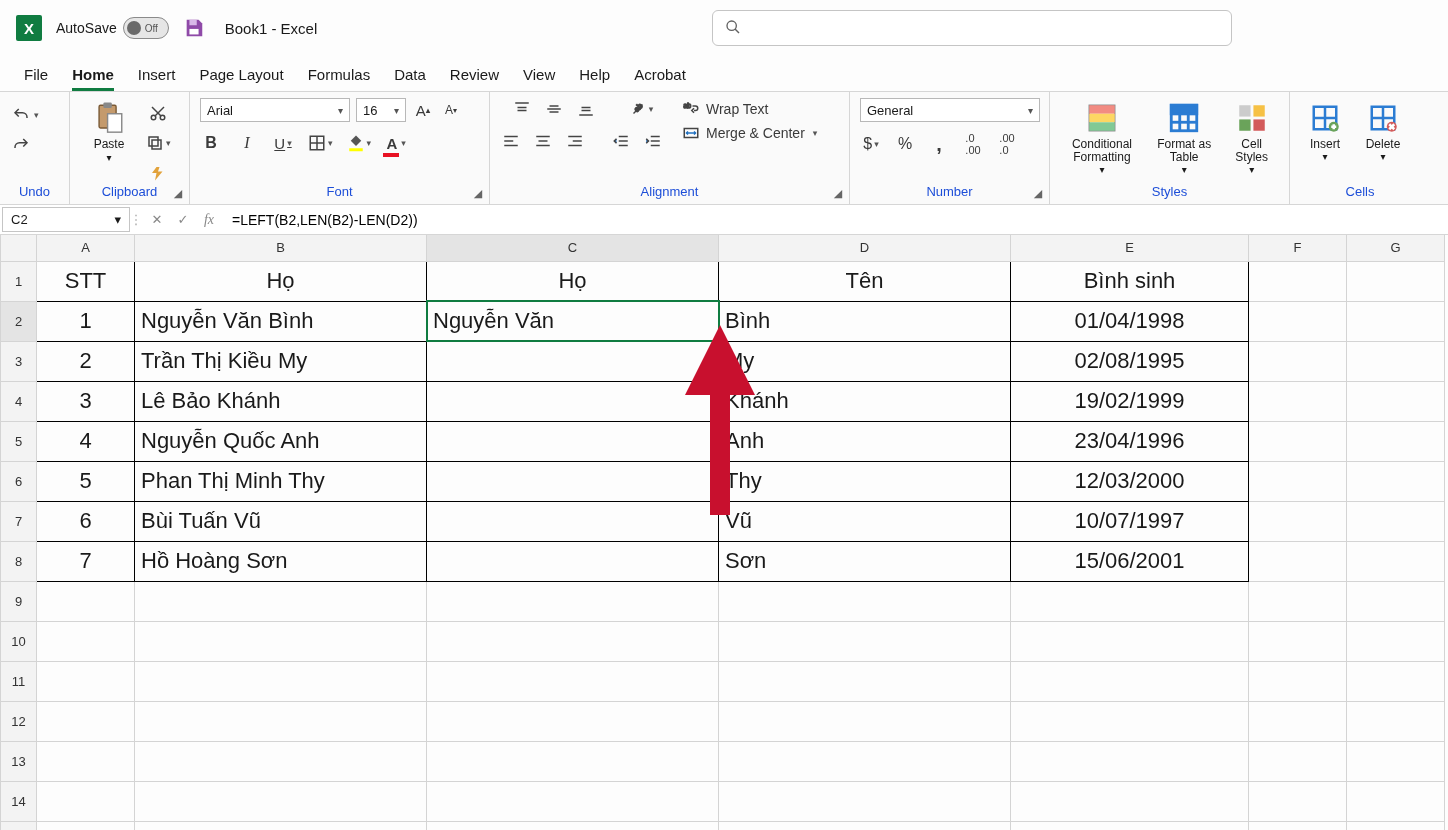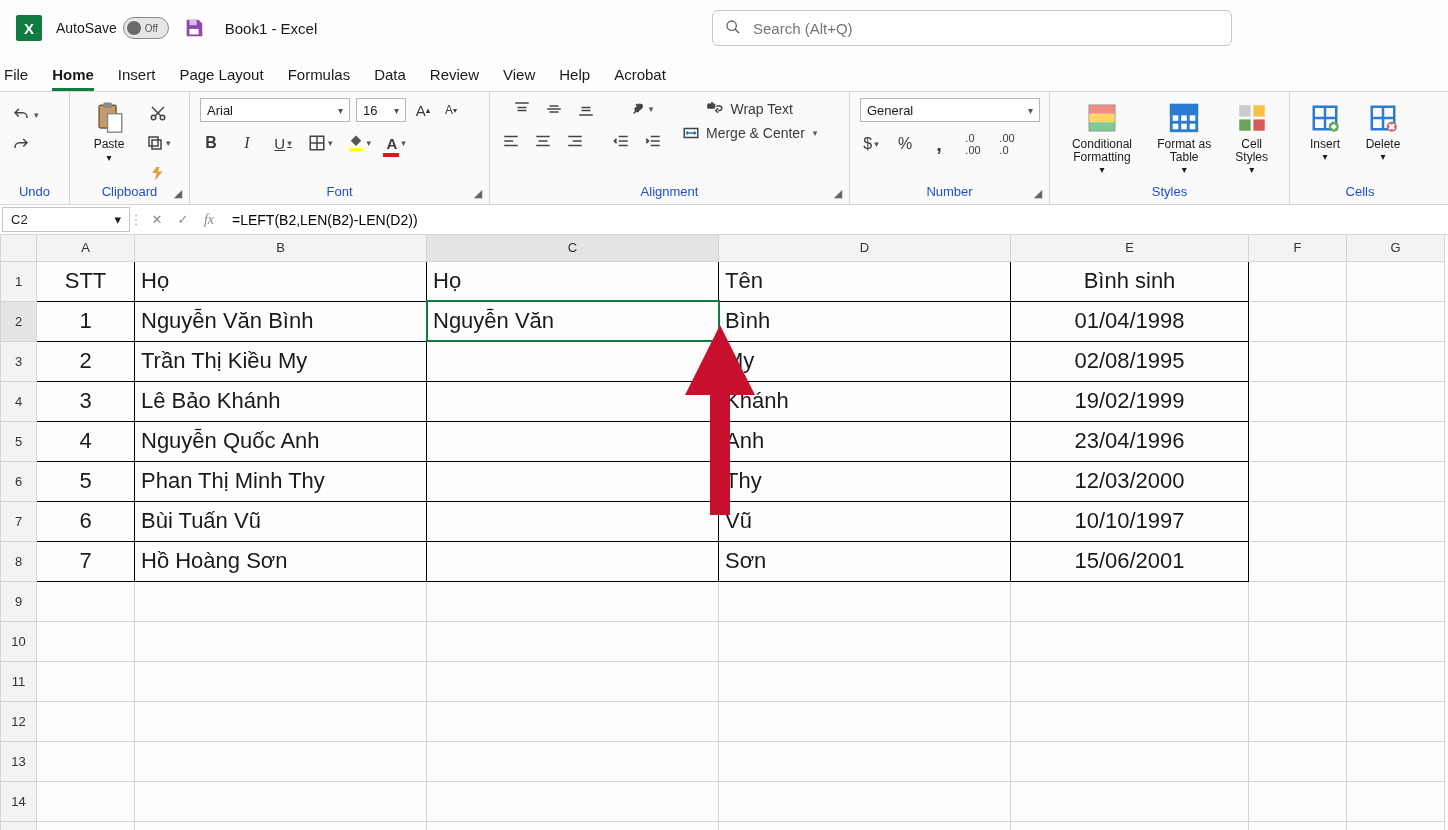--- a/index.html
+++ b/index.html
@@ -68,21 +68,21 @@
   }
   .searchbox input {
     border: none; outline: none; font-size: 15px; flex: 1; color: #616161;
     background: transparent;
   }
 
   
   .menubar {
     display: flex;
     gap: 24px;
-    padding: 0 4px;
+    padding: 0 24px;
     height: 36px;
     align-items: flex-end;
     border-bottom: 1px solid #d6d6d6;
   }
   .menubar .tab {
     padding-bottom: 8px;
     font-size: 15px;
     cursor: pointer;
   }
   .menubar .tab.active {
@@ -187,21 +187,21 @@
     text-align:center;
     font-size:13px;
     color:#333;
   }
   .sheet td .cell {
     padding: 4px 6px;
     font-size: 22px;
     white-space: nowrap;
     overflow: hidden;
   }
-  .data-header .cell { font-size:24px; }
+  .data-header .cell { text-align:center; font-size:24px; }
   .col-stt .cell { text-align:center; }
   .col-date .cell { text-align:center; }
   .empty-row td { height:40px; border:1px solid #d4d4d4; }
 
   
   td.selected { outline:2px solid #107c41; outline-offset:-1px; position:relative; }
   td.selected::after {
     content:''; position:absolute; right:-4px; bottom:-4px;
     width:7px; height:7px; background:#107c41; border:1px solid #fff;
   }
@@ -235,21 +235,20 @@
   </span>
   <span class="doc-title">Book1  -  Excel</span>
 
   <div class="searchbox">
     <span>
       <svg width="16" height="16" viewBox="0 0 24 24" fill="none" stroke="#616161" stroke-width="2">
           <circle cx="10" cy="10" r="7"></circle>
           <line x1="21" y1="21" x2="15" y2="15"></line>
         </svg>
     </span>
-    <input placeholder="Search (Alt+Q)" style="">
   </div>
 </div>
 
 <div class="menubar">
   <span class="tab">File</span>
   <span class="tab active">Home</span>
   <span class="tab">Insert</span>
   <span class="tab">Page Layout</span>
   <span class="tab">Formulas</span>
   <span class="tab">Data</span>
@@ -431,21 +430,21 @@
           <span class="ctl">
               <svg width="18" height="18" viewBox="0 0 24 24" stroke="#444" stroke-width="2">
                 <line x1="9" y1="6" x2="21" y2="6"></line>
                 <line x1="9" y1="12" x2="21" y2="12"></line>
                 <line x1="9" y1="18" x2="21" y2="18"></line>
                 <polyline points="3,9 6,12 3,15" fill="#1f6fbf"></polyline>
               </svg>
             </span>
         </div>
       </div>
-      <div class="vstack" style="align-items:center;margin-left:10px">
+      <div class="vstack" style="align-items:flex-start;margin-left:10px">
         <span class="ctl" style="gap:6px">
           <svg width="18" height="18" viewBox="0 0 24 24" stroke="#444" stroke-width="2" fill="none">
               <text x="2" y="10" font-size="9" fill="#444">ab</text>
               <path d="M14 8h4a3 3 0 010 6h-2"></path>
               <polyline points="16,11 13,14 16,17"></polyline>
             </svg>
           <span style="font-size:14px">Wrap Text</span>
         </span>
         <span class="ctl" style="gap:6px">
           <svg width="18" height="18" viewBox="0 0 24 24" stroke="#444" stroke-width="2" fill="none">
@@ -755,21 +754,21 @@
           <td style="border: 1px solid rgb(0, 0, 0);">
             <div class="cell">Bùi Tuấn Vũ</div>
           </td>
           <td style="border: 1px solid rgb(0, 0, 0);">
             <div class="cell"></div>
           </td>
           <td style="border: 1px solid rgb(0, 0, 0);">
             <div class="cell">Vũ</div>
           </td>
           <td class="col-date" style="border: 1px solid rgb(0, 0, 0);">
-            <div class="cell">10/10/1997</div>
+            <div class="cell">10/07/1997</div>
           </td>
           <td>
             <div class="cell"></div>
           </td>
           <td>
             <div class="cell"></div>
           </td>
         </tr>
         <tr>
           <th>8</th>

